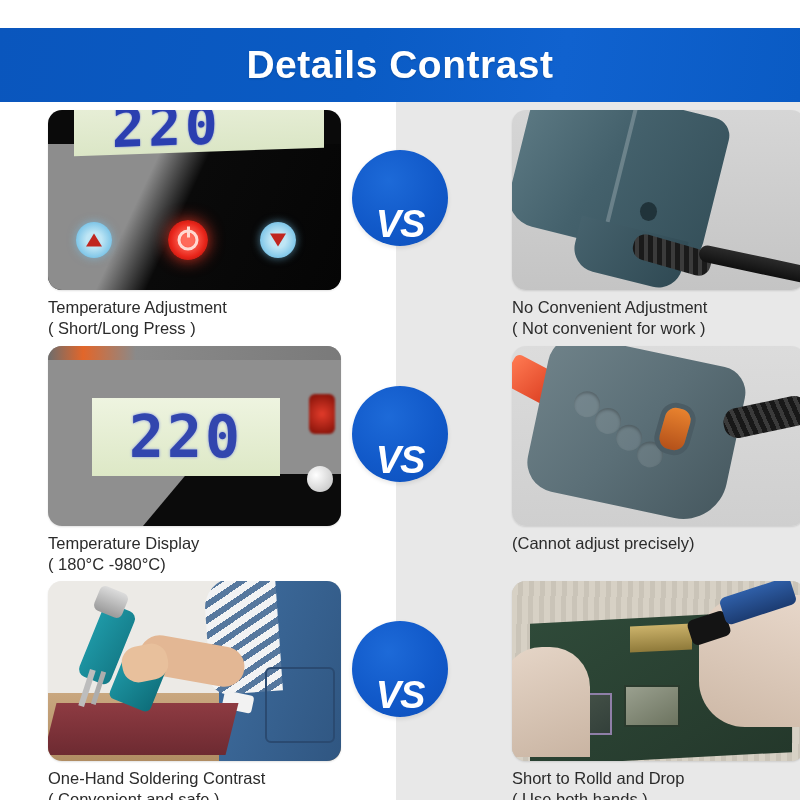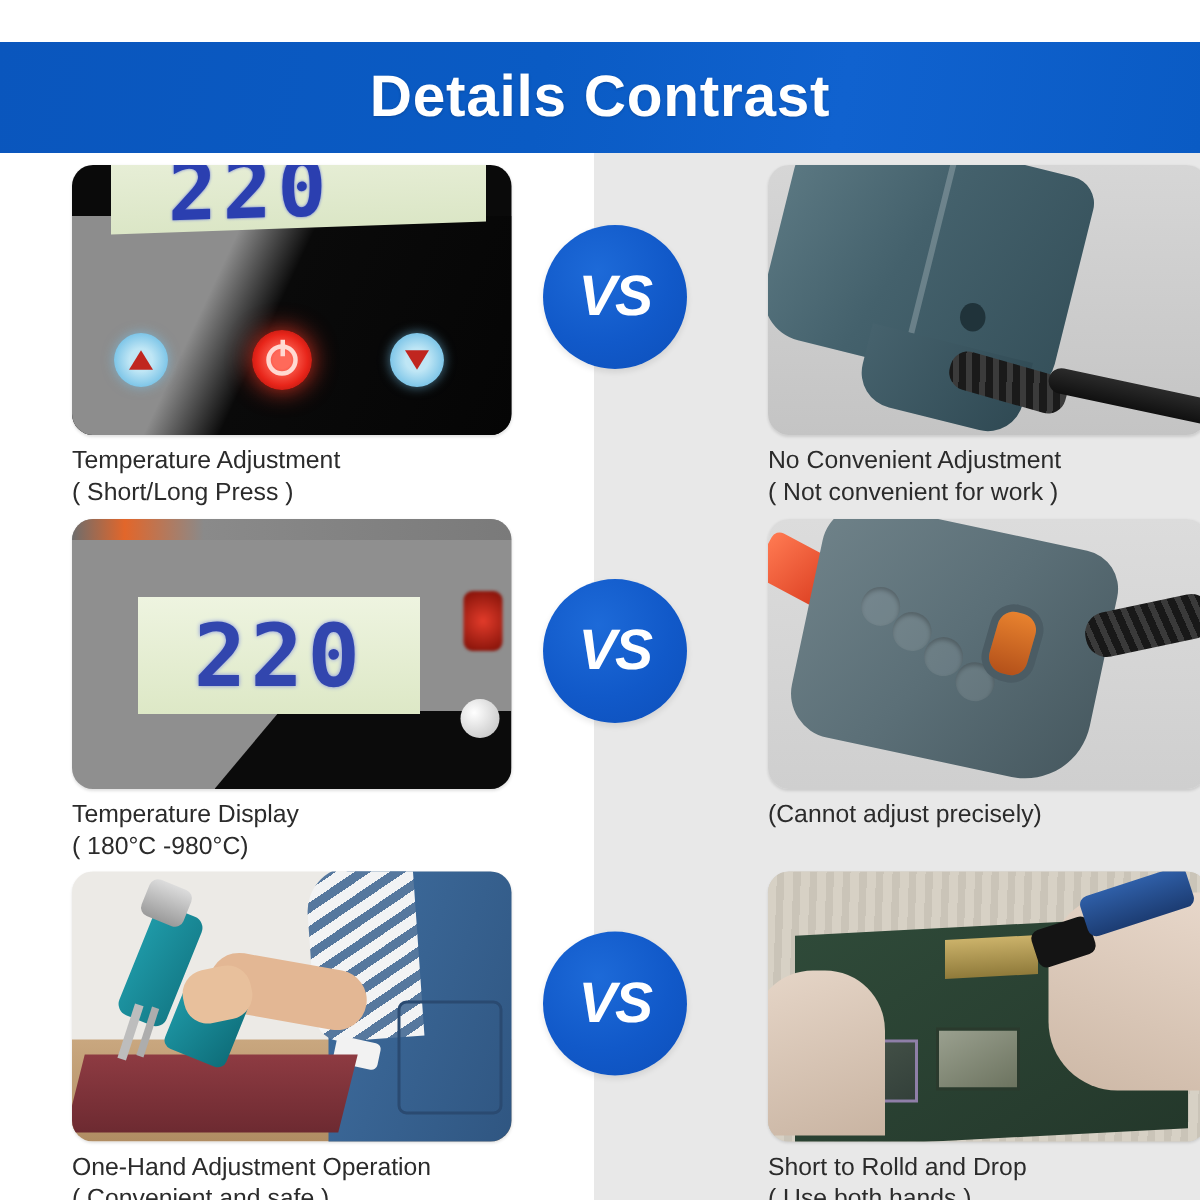--- a/index.html
+++ b/index.html
@@ -44,22 +44,22 @@
     margin-top:7px;width:293px;text-align:left;color:#2b2b2b;
     font-size:16.5px;font-weight:normal;line-height:1.28;
     font-family:"Liberation Sans",sans-serif;
   }
   .caption .sub{display:block;}
 
   
   .vs{
     position:absolute;width:96px;height:96px;border-radius:50%;
     background:radial-gradient(circle at 38% 32%,#1d6ad8 0%,#1159c9 55%,#0d4fba 100%);
-    display:flex;align-items:center;justify-content:center;
-    left:362px;top:40px;
+    display:flex;align-items:flex-end;justify-content:center;
+    left:352px;top:40px;
     box-shadow:0 2px 4px rgba(0,0,0,.10);
   }
   .vs span{
     color:#fff;font-size:38px;font-weight:bold;font-style:italic;letter-spacing:-1px;
     font-family:"Liberation Sans",sans-serif;
   }
 
   
   
   .p1{background:#0a0a0a;}
@@ -305,21 +305,21 @@
         <div class="watch"></div>
         <div class="pcb"></div>
         <div class="tool"></div>
         <div class="chrome"></div>
         <div class="tool-b"></div>
         <div class="tip"></div>
         <div class="tip2"></div>
         <div class="hand"></div>
       </div>
       <div class="caption">
-        <span>One-Hand Adjustment Operation</span>
+        <span>One-Hand Soldering Contrast</span>
         <span class="sub">( Convenient and safe )</span>
       </div>
     </div>
 
     <div class="vs">
       <span>VS</span>
     </div>
 
     <div class="cell cell-right">
       <div class="photo p6">

